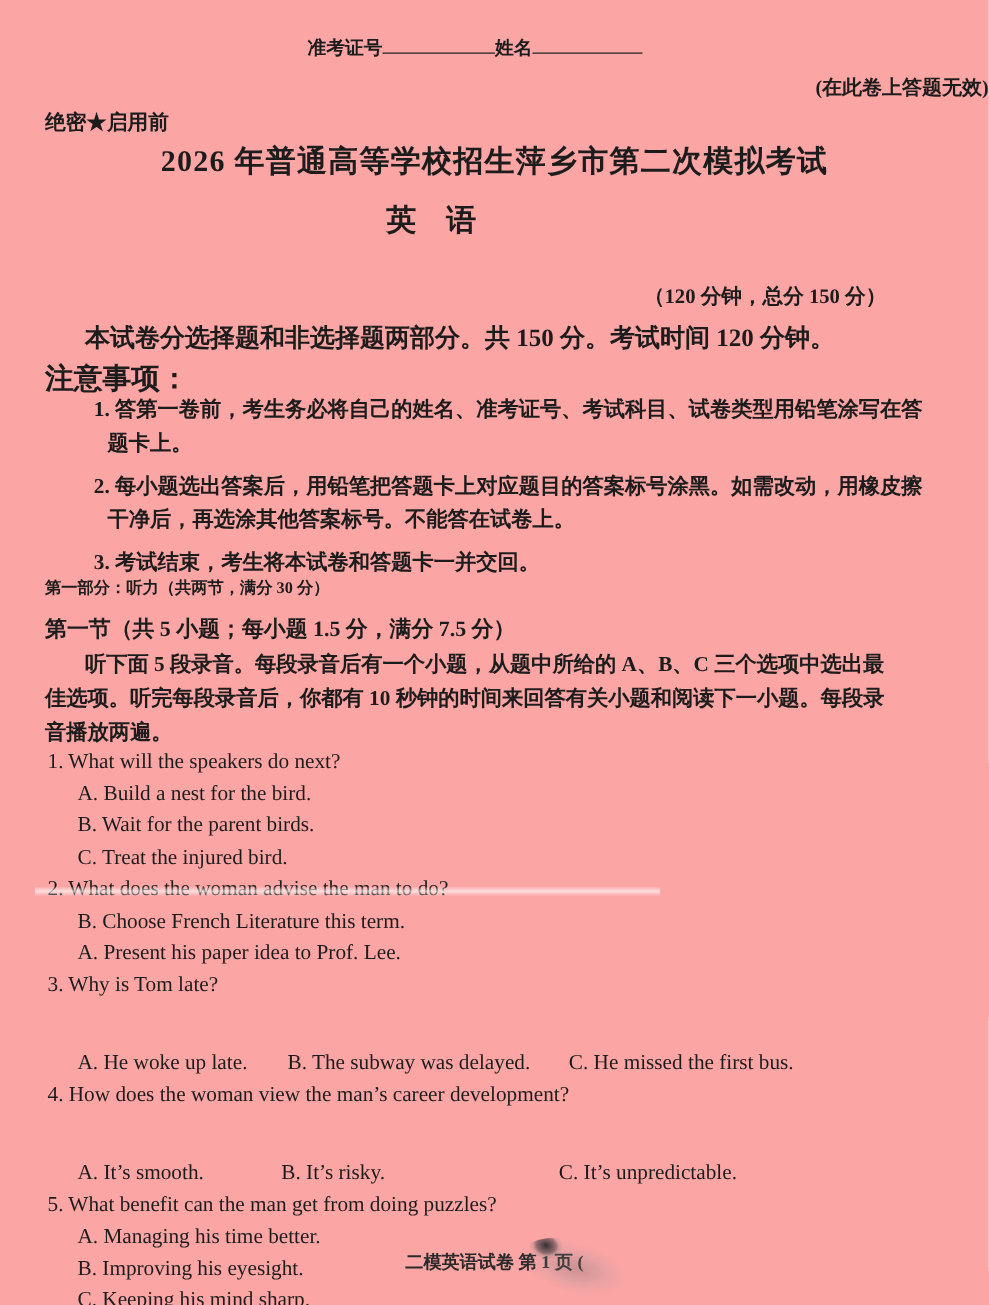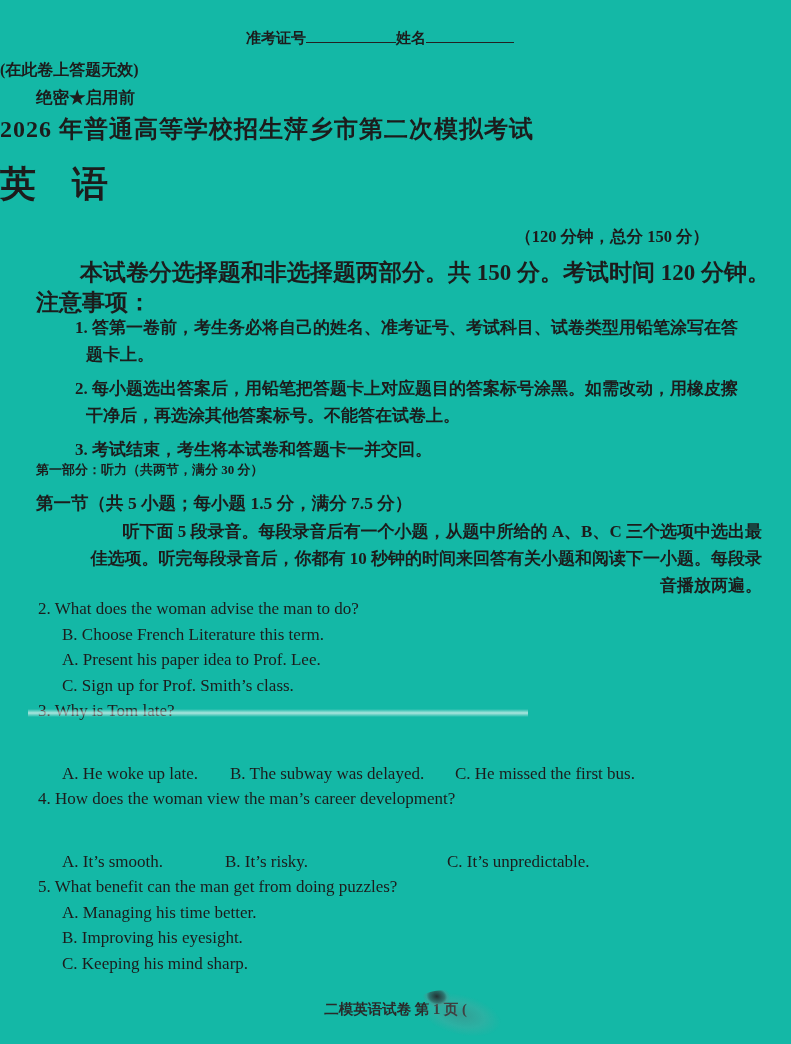--- a/index.html
+++ b/index.html
@@ -1,46 +1,46 @@
 <!DOCTYPE html>
 <html><head>
 <meta charset="utf-8">
 <style>
   html,body{margin:0;padding:0;background:#e8e8e8;}
   .page{
     position:relative;
     width:791px;height:1044px;
     margin:0 auto;
-    background:#14b8a6;
+    background:#fca5a5;
     overflow:hidden;
     color:#1c1c1c;
     font-family:"Liberation Serif","DejaVu Serif",serif;
   }
   .abs{position:absolute;white-space:nowrap;}
   
   .exam-no-row{top:28px;left:246px;font-size:15px;font-weight:700;}
   .blank-line{display:inline-block;border-bottom:1.5px solid #222;height:14px;vertical-align:baseline;}
   .blank-1{width:90px;}
   .blank-2{width:88px;}
-  .invalid-note{top:60px;left:0;width:791px;text-align:left;font-size:16px;font-weight:700;white-space:nowrap;}
+  .invalid-note{top:60px;left:0;width:791px;text-align:right;font-size:16px;font-weight:700;white-space:nowrap;}
   .secret{top:87px;left:36px;font-size:16.5px;font-weight:800;}
-  .main-title{top:113px;left:0;width:791px;font-size:24px;font-weight:800;letter-spacing:1px;}
-  .subject-title{top:160px;left:0;width:690px;font-size:36px;font-weight:800;}
+  .main-title{top:113px;left:0;width:791px;text-align:center;font-size:24px;font-weight:800;letter-spacing:1px;}
+  .subject-title{top:160px;left:0;width:690px;text-align:center;font-size:24px;font-weight:800;}
   .duration-note{top:226px;right:82px;font-size:16.5px;font-weight:600;}
-  .intro{top:257px;left:48px;font-size:23px;font-weight:600;padding-left:32px;}
+  .intro{top:257px;left:36px;font-size:20px;font-weight:600;padding-left:32px;}
   .notice-heading{top:287px;left:36px;font-size:23px;font-weight:800;}
   .notice-list{top:314px;left:36px;width:724px;font-size:17px;font-weight:600;line-height:27.4px;}
   .notice-item{margin-bottom:6px;}
   .notice-line{white-space:nowrap;padding-left:39px;}
   .notice-line.first{padding-left:39px;}
   .notice-line.cont{padding-left:50px;}
   .part-heading{top:461px;left:36px;font-size:13px;font-weight:800;}
   .subsection-heading{top:491px;left:36px;font-size:17.5px;font-weight:800;text-align:right;}
   .listen-para{top:518px;left:36px;width:726px;font-size:17px;font-weight:600;line-height:27px;}
-  .listen-line{white-space:nowrap;text-align:right;}
+  .listen-line{white-space:nowrap;}
   .listen-line.indent{padding-left:32px;}
   .questions{top:596px;left:38px;width:720px;font-size:17px;line-height:25.5px;}
   .q-text{white-space:nowrap;}
   .q-opt{white-space:nowrap;padding-left:24px;}
   .opt-row{white-space:nowrap;padding-left:24px;margin-top:37px;}
   .opt-inline{display:inline-block;}
   .q3-a{width:168px;}
   .q3-b{width:225px;}
   .q4-a{width:163px;}
   .q4-b{width:222px;}
@@ -102,26 +102,31 @@
   <div class="abs subsection-heading">第一节（共 5 小题；每小题 1.5 分，满分 7.5 分）</div>
 
   <div class="abs listen-para">
     <div class="listen-line indent">听下面 5 段录音。每段录音后有一个小题，从题中所给的 A、B、C 三个选项中选出最</div>
     <div class="listen-line">佳选项。听完每段录音后，你都有 10 秒钟的时间来回答有关小题和阅读下一小题。每段录</div>
     <div class="listen-line">音播放两遍。</div>
   </div>
 
   <div class="abs questions">
 
+    <div>
+      <div class="q-text">1. What will the speakers do next?</div>
+      <div class="q-opt">A. Build a nest for the bird.</div>
+      <div class="q-opt">B. Wait for the parent birds.</div>
+      <div class="q-opt">C. Treat the injured bird.</div>
+    </div>
 
     <div>
       <div class="q-text">2. What does the woman advise the man to do?</div>
       <div class="q-opt">B. Choose French Literature this term.</div>
       <div class="q-opt">A. Present his paper idea to Prof. Lee.</div>
-      <div class="q-opt">C. Sign up for Prof. Smith’s class.</div>
     </div>
 
     <div>
       <div class="q-text">3. Why is Tom late?</div>
       <div class="opt-row">
         <span class="opt-inline q3-a">A. He woke up late.</span><span class="opt-inline q3-b">B. The subway was delayed.</span><span class="opt-inline">C. He missed the first bus.</span>
       </div>
     </div>
 
     <div>

